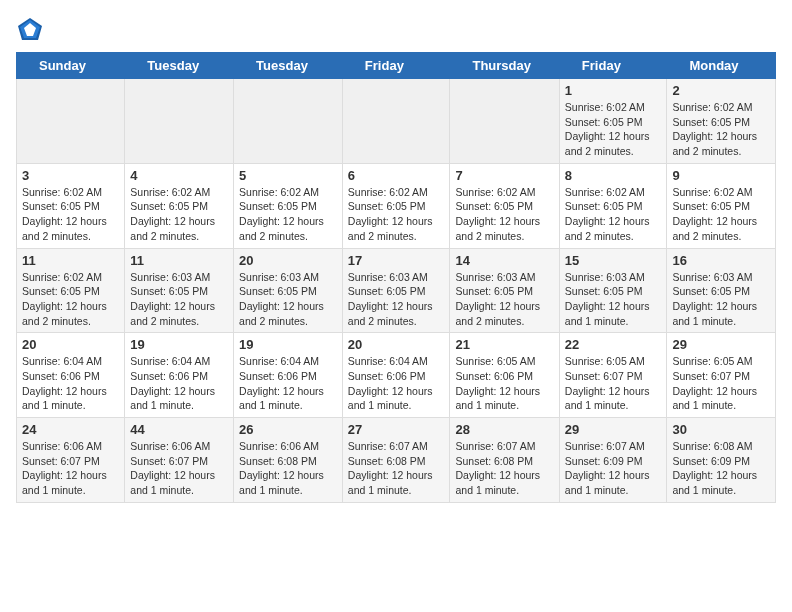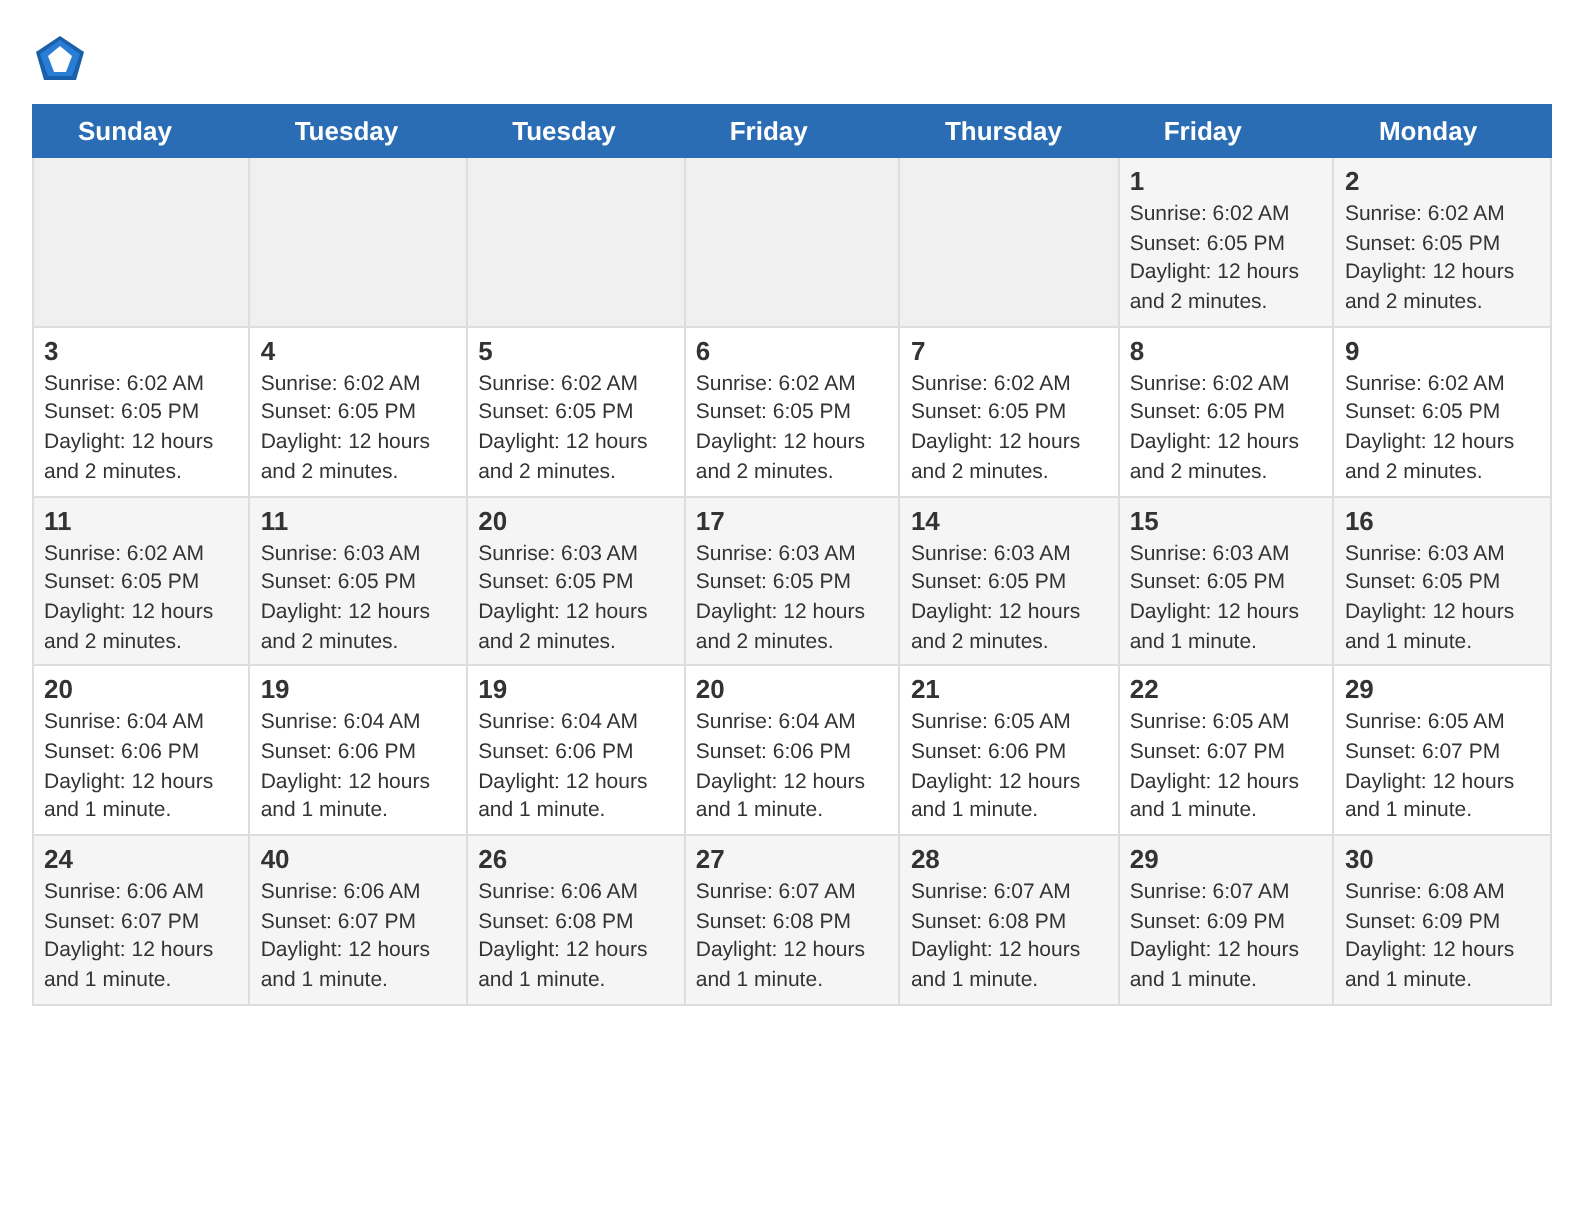--- a/index.html
+++ b/index.html
@@ -274,21 +274,21 @@
         </td>
       </tr>
       <tr>
         <td>
           <span class="day-number">24</span>
           <div class="day-info" style="white-space: pre-line;">Sunrise: 6:06 AM
 Sunset: 6:07 PM
 Daylight: 12 hours and 1 minute.</div>
         </td>
         <td>
-          <span class="day-number">40</span>
+          <span class="day-number">44</span>
           <div class="day-info" style="white-space: pre-line;">Sunrise: 6:06 AM
 Sunset: 6:07 PM
 Daylight: 12 hours and 1 minute.</div>
         </td>
         <td>
           <span class="day-number">26</span>
           <div class="day-info" style="white-space: pre-line;">Sunrise: 6:06 AM
 Sunset: 6:08 PM
 Daylight: 12 hours and 1 minute.</div>
         </td>

